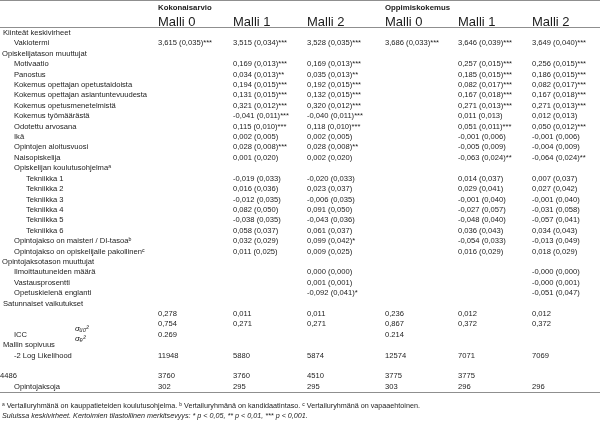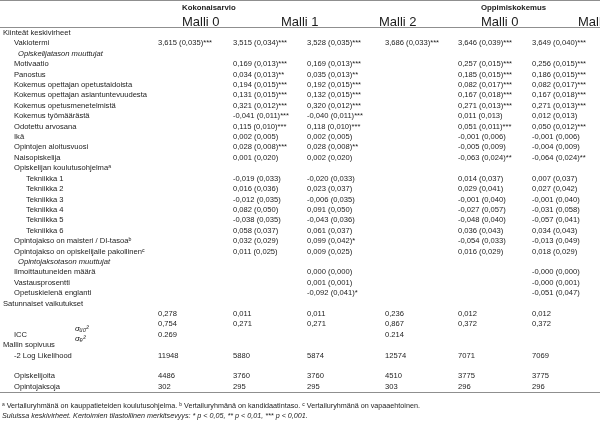--- a/index.html
+++ b/index.html
@@ -11,35 +11,34 @@
     color:#1c1c1c;
     font-family:"Liberation Sans","DejaVu Sans",sans-serif;
     font-size:7.6px;
     overflow:hidden;
   }
   .rule { border-top:1px solid #8f8f8f; height:0; width:600px; }
   .grid {
     display:grid;
     grid-template-columns:158px 75px 74px 78px 73px 74px 68px;
     align-items:center;
-    gap:24px;
   }
   .hdr1 { height:13px; }
   .hdr2 { height:13px; }
   .grp { font-weight:bold; font-size:7.8px; }
   .grp.g1 { grid-column:2 / span 3; }
   .grp.g2 { grid-column:5 / span 3; }
   .mdl { font-size:13px; }
   .tbody { width:600px; }
   .trow { height:10.42px; line-height:10.42px; display:grid;
           grid-template-columns:158px 75px 74px 78px 73px 74px 68px; }
   .trow .lab { white-space:nowrap; overflow:visible; }
   .trow .val { white-space:nowrap; }
   .trow.section  .lab { padding-left:3px; }
-  .trow.section-italic .lab { padding-left:18px; font-style:italic; }
+  .trow.section-italic .lab { padding-left:2px; }
   .trow.var  .lab { padding-left:14px; }
   .trow.var2 .lab { padding-left:26px; }
   .trow.sigma .lab { padding-left:75px; font-style:italic; font-size:8px;margin-top:15px; }
   .foot {
     font-size:7.2px;
     padding-left:2px;
     white-space:nowrap;
   }
   .foot.f1 { margin-top:8px; }
   .foot.f2 { margin-top:1px;font-style:italic; }
@@ -361,21 +360,20 @@
       <div class="trow blank">
         <div class="lab"></div>
         <div class="val"></div>
         <div class="val"></div>
         <div class="val"></div>
         <div class="val"></div>
         <div class="val"></div>
         <div class="val"></div>
       </div>
       <div class="trow var">
-        <div class="lab">Opiskelijoita</div>
         <div class="val">4486</div>
         <div class="val">3760</div>
         <div class="val">3760</div>
         <div class="val">4510</div>
         <div class="val">3775</div>
         <div class="val">3775</div>
       </div>
       <div class="trow var">
         <div class="lab">Opintojaksoja</div>
         <div class="val">302</div>

